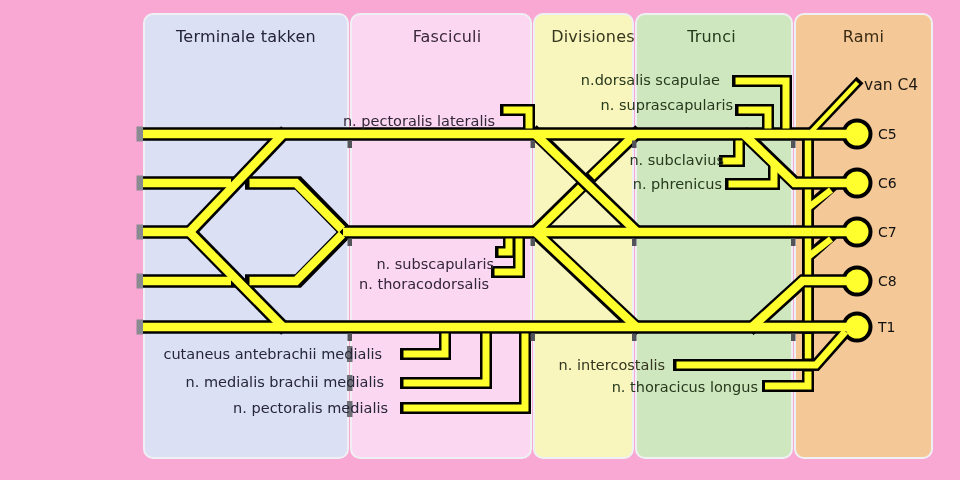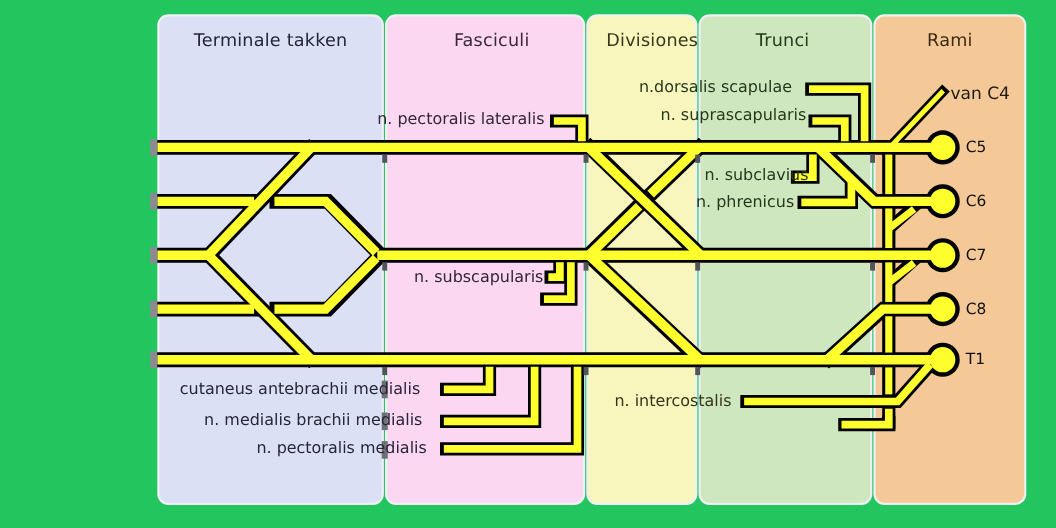--- a/index.html
+++ b/index.html
@@ -1,27 +1,27 @@
 <!DOCTYPE html>
 <html><head>
 <meta charset="utf-8">
 <style>
   html,body{margin:0;padding:0;background:#000;}
-  #stage{position:relative;width:960px;height:480px;background:#22c55e;overflow:hidden;
+  #stage{position:relative;width:960px;height:480px;background:#f9a8d4;overflow:hidden;
          font-family:"DejaVu Sans","Liberation Sans",sans-serif;}
   #plexus-svg{position:absolute;left:0;top:0;}
   .hdr{position:absolute;top:27px;font-size:16px;text-align:center;letter-spacing:.2px;}
   .hdr-terminale{left:144px;width:204px;color:#23233c;}
   .hdr-fasciculi{left:351px;width:192px;color:#3a2838;}
   .hdr-divisiones{left:534px;width:118px;color:#35371e;}
   .hdr-trunci{left:636px;width:151px;color:#233a1c;}
   .hdr-rami{left:795px;width:137px;color:#3a2a14;}
   .lbl{position:absolute;font-size:14.5px;white-space:nowrap;line-height:17px;}
   .r{text-align:right;}
-  .c-lav{color:#262638;}.c-pink{color:#332639;}.c-yel{color:#33351f;}
+  .c-lav{color:#262638;}.c-pink{color:#332639;margin-top:12px;}.c-yel{color:#33351f;}
   .c-grn{color:#26391d;}.c-org{color:#1f1a12;}
   .root-lbl{position:absolute;left:878px;font-size:14px;color:#101010;line-height:24px;}
 </style>
 </head>
 <body>
 
 <div id="stage">
 
   <svg id="plexus-svg" width="960" height="480" viewBox="0 0 960 480">
 
@@ -158,27 +158,29 @@
 
   <div class="hdr hdr-terminale">Terminale takken</div>
   <div class="hdr hdr-fasciculi">Fasciculi</div>
   <div class="hdr hdr-divisiones">Divisiones</div>
   <div class="hdr hdr-trunci">Trunci</div>
   <div class="hdr hdr-rami">Rami</div>
 
   <div class="lbl r c-pink" style="right:465px;top:101px;">n. pectoralis lateralis</div>
   <div class="lbl r c-grn" style="right:240px;top:72px;">n.dorsalis scapulae</div>
   <div class="lbl r c-grn" style="right:227px;top:97px;">n. suprascapularis</div>
-  <div class="lbl r c-grn" style="right:225px;top:152px;margin-left:40px;">n. subclavius</div>
+  <div class="lbl r c-grn" style="right:236px;top:152px;margin-left:40px;">n. subclavius</div>
   <div class="lbl r c-grn" style="right:238px;top:176px;">n. phrenicus</div>
   <div class="lbl r c-pink" style="right:466px;top:244px;">n. subscapularis</div>
+  <div class="lbl r c-pink" style="right:471px;top:264px;">n. thoracodorsalis</div>
   <div class="lbl r c-lav" style="right:578px;top:346px;">cutaneus antebrachii medialis</div>
   <div class="lbl r c-lav" style="right:576px;top:374px;">n. medialis brachii medialis</div>
   <div class="lbl r c-lav" style="right:572px;top:400px;">n. pectoralis medialis</div>
   <div class="lbl r c-yel" style="right:295px;top:357px;">n. intercostalis</div>
+  <div class="lbl r c-grn" style="right:202px;top:379px;">n. thoracicus longus</div>
   <div class="lbl c-org" style="left:864px;top:77px;font-size:15.5px;">van C4</div>
 
   <div class="root-lbl" style="top:122px;">C5</div>
   <div class="root-lbl" style="top:171px;">C6</div>
   <div class="root-lbl" style="top:220px;">C7</div>
   <div class="root-lbl" style="top:269px;">C8</div>
   <div class="root-lbl" style="top:315px;">T1</div>
 
 </div>
 

